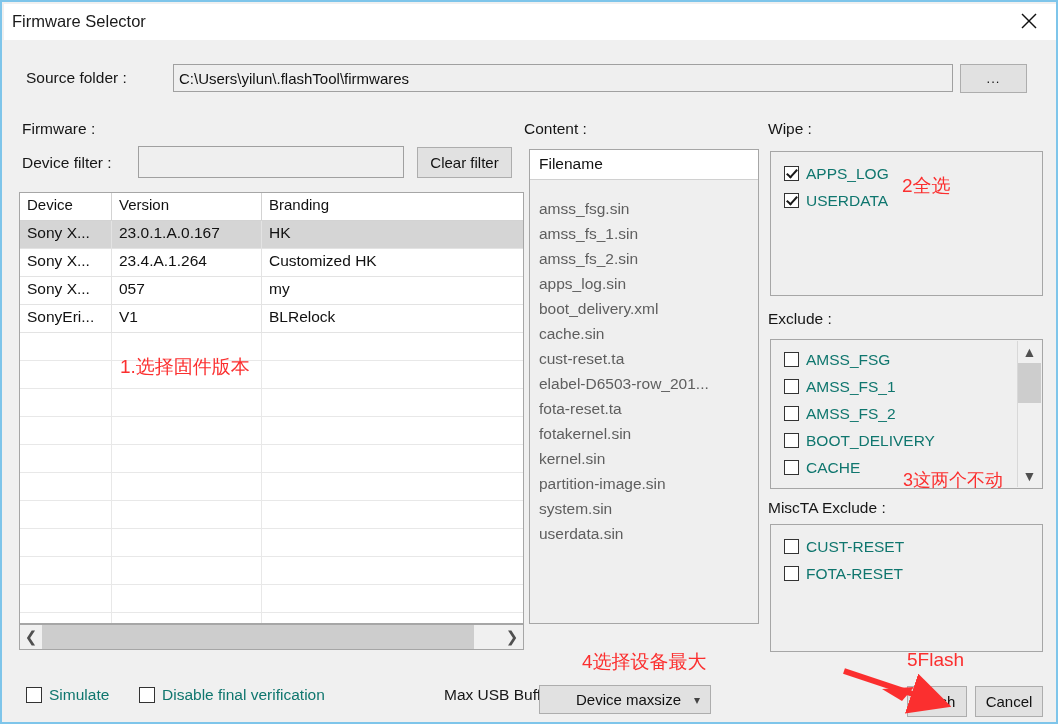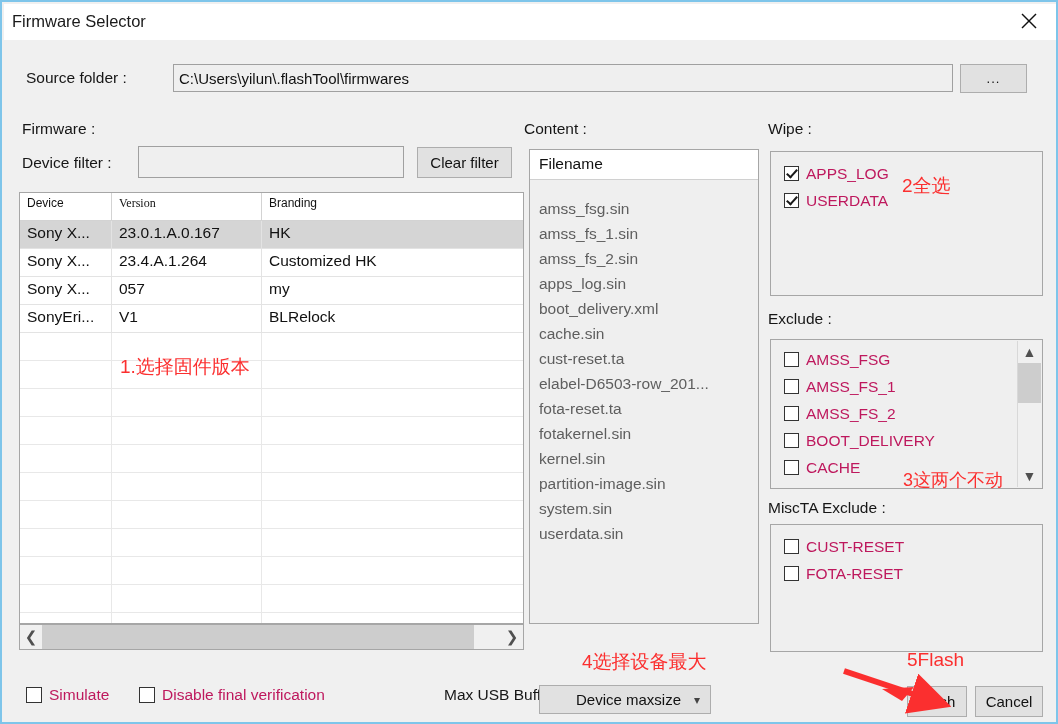--- a/index.html
+++ b/index.html
@@ -93,21 +93,21 @@
     position: absolute;
     left: 0; top: 0;
     width: 100%;
     height: 28px;
     display: flex;
     background: #ffffff;
     border-bottom: 1px solid #d3d3d3;
     box-sizing: border-box;
   }
   .fw-headcell {
-    font-size: 12px;
+    font-size: 15px;
     color: #111;
     padding: 3px 0 0 7px;
     box-sizing: border-box;
     border-right: 1px solid #d3d3d3;
     overflow: hidden;
     white-space: nowrap;
   }
   .fw-headcell:last-child { border-right: none; }
   .fw-row {
     position: relative;
@@ -248,21 +248,21 @@
     content: "";
     position: absolute;
     left: 4px; top: 0px;
     width: 4px; height: 9px;
     border: solid #1a1a1a;
     border-width: 0 2px 2px 0;
     transform: rotate(42deg);
   }
   .cb-label {
     font-size: 15.5px;
-    color: #be185d;
+    color: #0f766e;
     white-space: nowrap;
   }
 
   
   .bottom-cb {
     position: absolute;
     display: flex;
     align-items: center;
     cursor: default;
   }
@@ -327,21 +327,21 @@
   <div class="btn" style="left:958px; top:62px; width:67px; height:29px; font-size:13px; letter-spacing:1px;">...</div>
 
   <div class="lbl" style="left:20px; top:118px;">Firmware :</div>
   <div class="lbl" style="left:20px; top:152px;">Device filter :</div>
   <div class="txtbox" style="left:136px; top:144px; width:266px; height:32px;" title=""></div>
   <div class="btn" style="left:415px; top:145px; width:95px; height:31px;">Clear filter</div>
 
   <div class="panel" id="fw-table" style="left:17px; top:190px; width:505px; height:432px;">
     <div class="fw-headrow">
       <div class="fw-headcell" style="width:92px;">Device</div>
-      <div class="fw-headcell" style="width:150px;font-family:Liberation Serif, serif;">Version</div>
+      <div class="fw-headcell" style="width:150px;">Version</div>
       <div class="fw-headcell" style="flex:1;">Branding</div>
     </div>
     <div class="fw-body" id="fw-body">
         <div class="fw-row selected">
           <div class="fw-cell" style="width: 92px;">Sony X...</div>
           <div class="fw-cell" style="width: 150px;">23.0.1.A.0.167</div>
           <div class="fw-cell" style="flex: 1 1 0%;">HK</div>
         </div>
         <div class="fw-row">
           <div class="fw-cell" style="width: 92px;">Sony X...</div>

